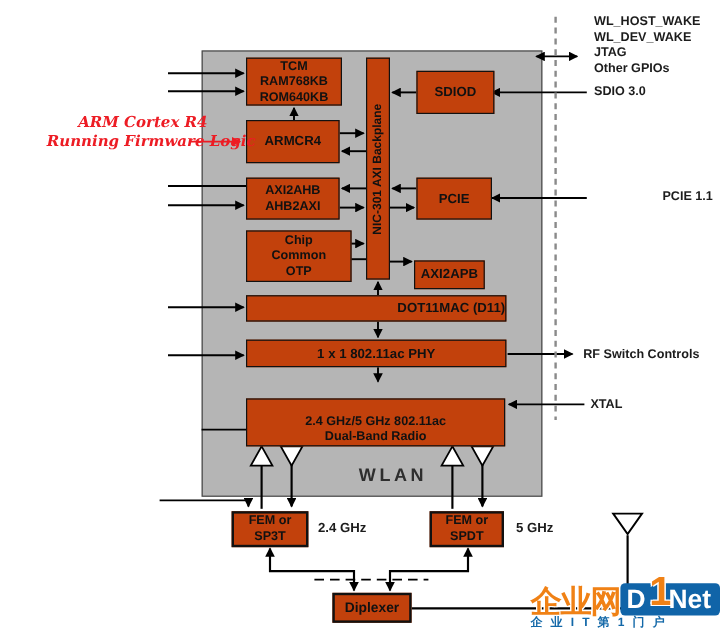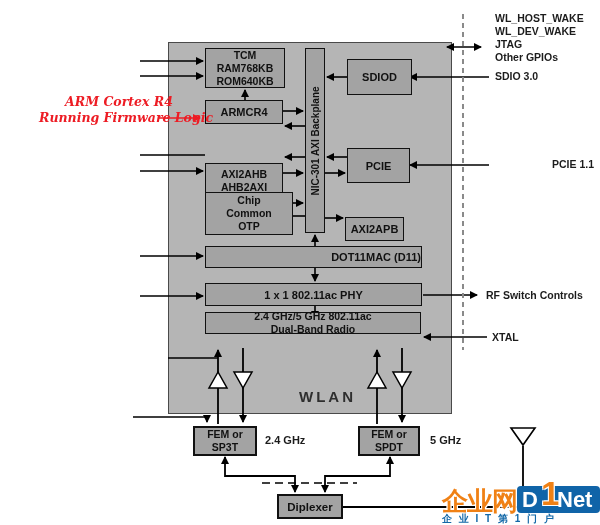--- a/index.html
+++ b/index.html
@@ -3,38 +3,38 @@
 <meta charset="utf-8">
 <style>
   html,body{margin:0;padding:0;background:#fff;}
   #stage{position:relative;width:600px;height:525px;background:#fff;overflow:hidden;
          font-family:"Liberation Sans",sans-serif;}
   
   .chip{position:absolute;left:168px;top:42px;width:282px;height:370px;
         background:#b5b5b5;border:1px solid #4a4a4a;z-index:1;}
   svg.wires{position:absolute;left:0;top:0;z-index:2;}
   
-  .blk{position:absolute;z-index:3;background:#a3a3a3;border:1.6px solid #111;
+  .blk{position:absolute;z-index:3;background:#c2410c;border:1.6px solid #111;
        display:flex;flex-direction:column;align-items:center;justify-content:center;
        font-weight:bold;color:#111;text-align:center;box-sizing:border-box;}
   .blk .ln{display:block;line-height:13px;font-size:10.5px;}
   .one{font-size:11px;}
   .b-tcm{left:205px;top:48px;width:80px;height:40px;}
-  .b-armcr4{left:205px;top:100px;width:78px;height:24px;}
-  .b-axi{left:205px;top:163px;width:78px;height:35px;}
+  .b-armcr4{left:205px;top:100px;width:78px;height:36px;}
+  .b-axi{left:205px;top:148px;width:78px;height:35px;}
   .b-otp{left:205px;top:192px;width:88px;height:43px;}
   .b-bp{left:305px;top:48px;width:20px;height:185px;}
   .b-bp span{position:absolute;left:50%;top:50%;transform:translate(-50%,-50%) rotate(-90deg);
              white-space:nowrap;font-size:10px;}
   .b-sdiod{left:347px;top:59px;width:65px;height:36px;}
   .b-pcie{left:347px;top:148px;width:63px;height:35px;}
   .b-apb{left:345px;top:217px;width:59px;height:24px;}
   .b-mac{left:205px;top:246px;width:217px;height:22px;align-items:flex-end;}
   .b-phy{left:205px;top:283px;width:217px;height:23px;}
-  .b-radio{left:205px;top:312px;width:216px;height:22px;}
+  .b-radio{left:205px;top:332px;width:216px;height:40px;justify-content:flex-end;}
   .b-fem1{left:193px;top:426px;width:64px;height:30px;border-width:2px;}
   .b-fem2{left:358px;top:426px;width:62px;height:30px;border-width:2px;}
   .b-diplexer{left:277px;top:494px;width:66px;height:25px;border-width:2px;font-size:11.5px;}
   
   .lbl{position:absolute;z-index:4;font-weight:bold;color:#1c1c1c;font-size:10.5px;white-space:nowrap;}
   .wlan{left:260px;top:388px;width:96px;text-align:right;font-size:15px;letter-spacing:3px;color:#2e2e2e;}
   .band24{left:265px;top:434px;font-size:11px;}
   .band5{left:430px;top:434px;font-size:11px;}
   .hs1{left:495px;top:12px;}  .hs2{left:495px;top:25px;}
   .hs3{left:495px;top:38px;}  .hs4{left:495px;top:51px;}

